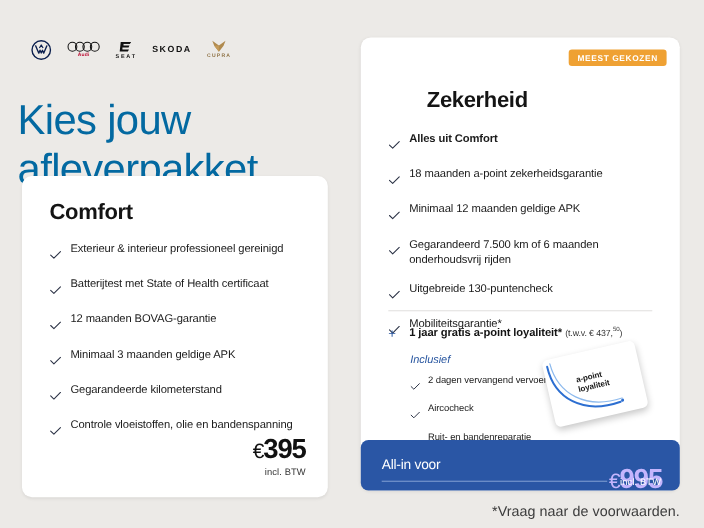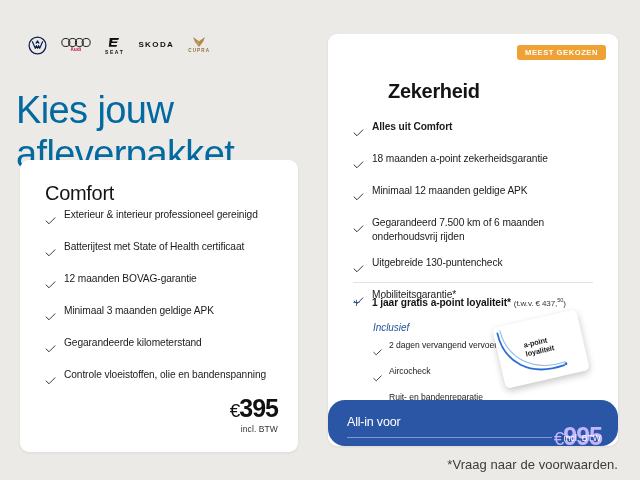--- a/index.html
+++ b/index.html
@@ -32,23 +32,23 @@
     font-size:38px;line-height:1.17;font-weight:400;letter-spacing:-0.6px;color:#0369a1;
   }
 
   .card-left{
     position:absolute;left:20px;top:160px;width:278px;height:292px;
     background:#fff;border-radius:9px;
     box-shadow:0 1px 3px rgba(0,0,0,.07);
   }
   .card-left-title{
     position:absolute;left:25px;top:22px;
-    font-size:20px;font-weight:400;letter-spacing:-0.3px;color:#141414;
-  }
-  .feat-list{position:absolute;left:25px;top:48px;width:235px;}
+    font-size:20px;font-weight:700;letter-spacing:-0.3px;color:#141414;
+  }
+  .feat-list{position:absolute;left:25px;top:60px;width:235px;}
   .feat{display:flex;align-items:flex-start;gap:8px;margin-bottom:11px;}
   .feat .chk{flex:0 0 11px;margin-top:3px;}
   .feat .txt{font-size:10.2px;line-height:1.42;color:#1b1b1b;letter-spacing:-0.1px;}
   .feat.bold .txt{font-weight:700;}
 
   .price-left{
     position:absolute;right:20px;bottom:18px;text-align:right;margin-top:43px;
   }
   .price-left .amt{font-size:25px;font-weight:700;letter-spacing:-1px;line-height:1;color:#111;}
   .price-left .amt .cur{font-size:19px;font-weight:400;letter-spacing:-1px;}
@@ -103,21 +103,21 @@
     overflow:hidden;z-index:6;
   }
   .loy-card .swoosh{position:absolute;left:0;top:0;width:86px;height:62px;}
   .loy-card .lbl{
     position:absolute;left:27px;top:20px;width:54px;
     font-size:7.4px;font-weight:700;line-height:1.2;color:#1b1b1b;letter-spacing:-0.1px;
   }
 
   .footer-bar{
     position:absolute;left:328px;top:400px;width:290px;height:46px;
-    background:#2a56a5;border-radius:17px;z-index:3;
+    background:#2a56a5;border-radius:7px;z-index:3;
   }
   .footer-bar .lbl{
     position:absolute;left:19px;top:15px;font-size:12.5px;color:#fff;letter-spacing:-0.2px;
   }
   .footer-bar .rule{
     position:absolute;left:19px;top:37px;width:205px;height:1px;background:#7b9ad0;
   }
   .footer-bar .amt{
     position:absolute;right:16px;top:24px;font-size:25px;font-weight:700;
     color:#c4b5fd;letter-spacing:-1px;line-height:1;

